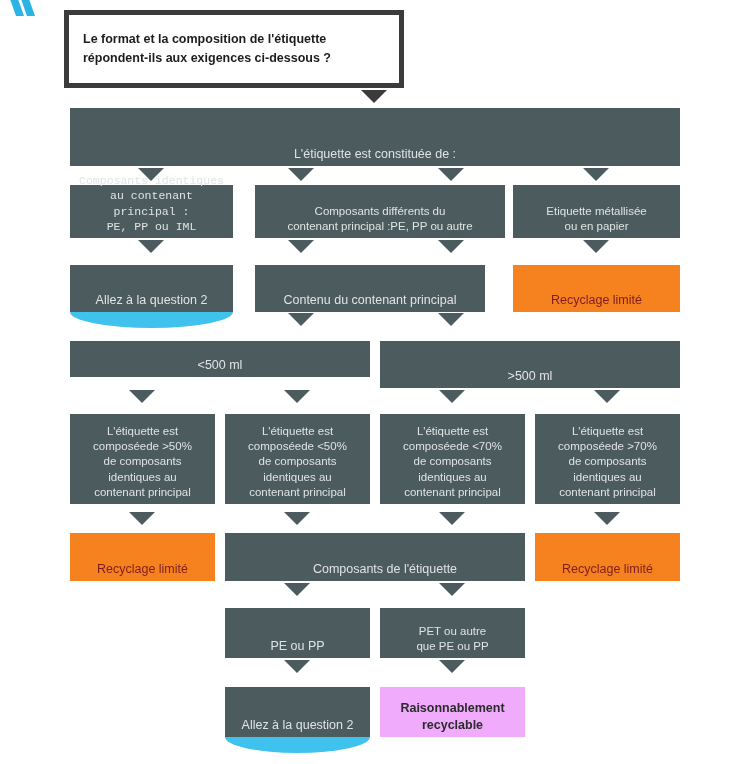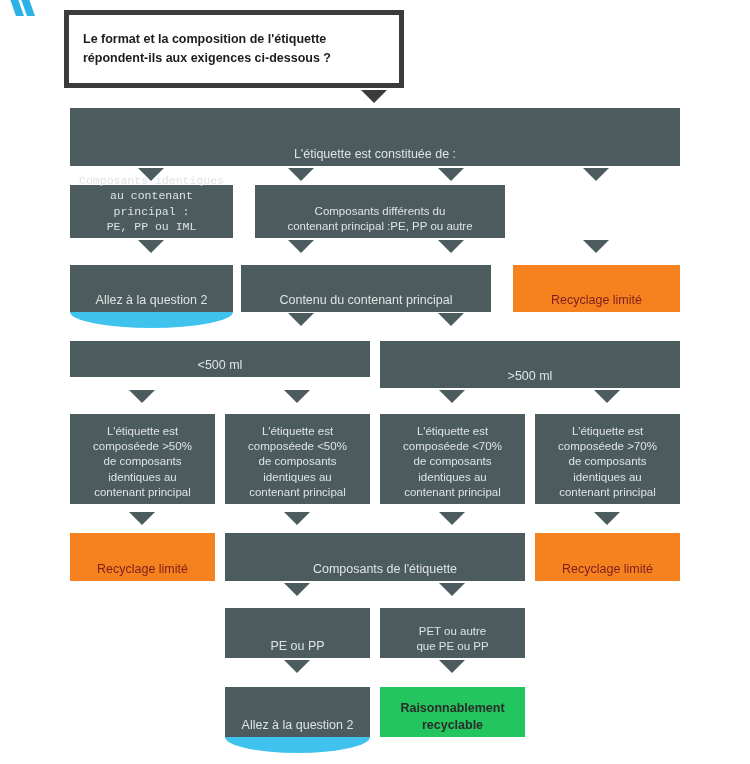--- a/index.html
+++ b/index.html
@@ -19,21 +19,21 @@
     display:flex;
     align-items:flex-end;
     justify-content:center;
     text-align:center;
     line-height:1.32;
     padding:4px 8px;
     white-space:pre-line;
   }
   .node.dark{ background:#4c5b5e; color:#dfe3e3; font-size:12.5px; }
   .node.orange{ background:#f5821f; color:#7f1d1d; font-size:12.5px; }
-  .node.yellow{ background:#22c55e; color:#2b2b2b; font-size:12.5px; font-weight:bold; }
+  .node.yellow{ background:#f0abfc; color:#2b2b2b; font-size:12.5px; font-weight:bold; }
   .node.small{ font-size:11.5px; }
 
   
   .qbox{
     position:absolute;
     box-sizing:border-box;
     background:#ffffff;
     border:5px solid #3b3b3b;
     display:flex;
     align-items:center;
@@ -97,32 +97,36 @@
 
   <div class="node dark small" style="left:70px;top:185px;width:163px;height:53px;font-family:Liberation Mono, monospace;">
     <span>Composants identiques
 au contenant principal :
 PE, PP ou IML</span>
   </div>
   <div class="node dark small" style="left:255px;top:185px;width:250px;height:53px;">
     <span>Composants différents du
 contenant principal :PE, PP ou autre</span>
   </div>
+  <div class="node dark small" style="left:513px;top:185px;width:167px;height:53px;">
+    <span>Etiquette métallisée
+ou en papier</span>
+  </div>
 
   <div class="arrow" style="left:138px;top:240px;"></div>
   <div class="arrow" style="left:288px;top:240px;"></div>
   <div class="arrow" style="left:438px;top:240px;"></div>
   <div class="arrow" style="left:583px;top:240px;"></div>
 
   <div class="node dark" style="left:70px;top:265px;width:163px;height:47px;">
     <span>Allez à la question 2</span>
   </div>
   <div class="swoosh" style="left:70px;top:312px;width:163px;height:16px;"></div>
 
-  <div class="node dark" style="left:241px;top:265px;width:250px;height:47px;">
+  <div class="node dark" style="left:255px;top:265px;width:230px;height:47px;">
     <span>Contenu du contenant principal</span>
   </div>
   <div class="node orange" style="left:513px;top:265px;width:167px;height:47px;">
     <span>Recyclage limité</span>
   </div>
 
   <div class="arrow" style="left:288px;top:313px;"></div>
   <div class="arrow" style="left:438px;top:313px;"></div>
 
   <div class="node dark" style="left:70px;top:341px;width:300px;height:36px;">

